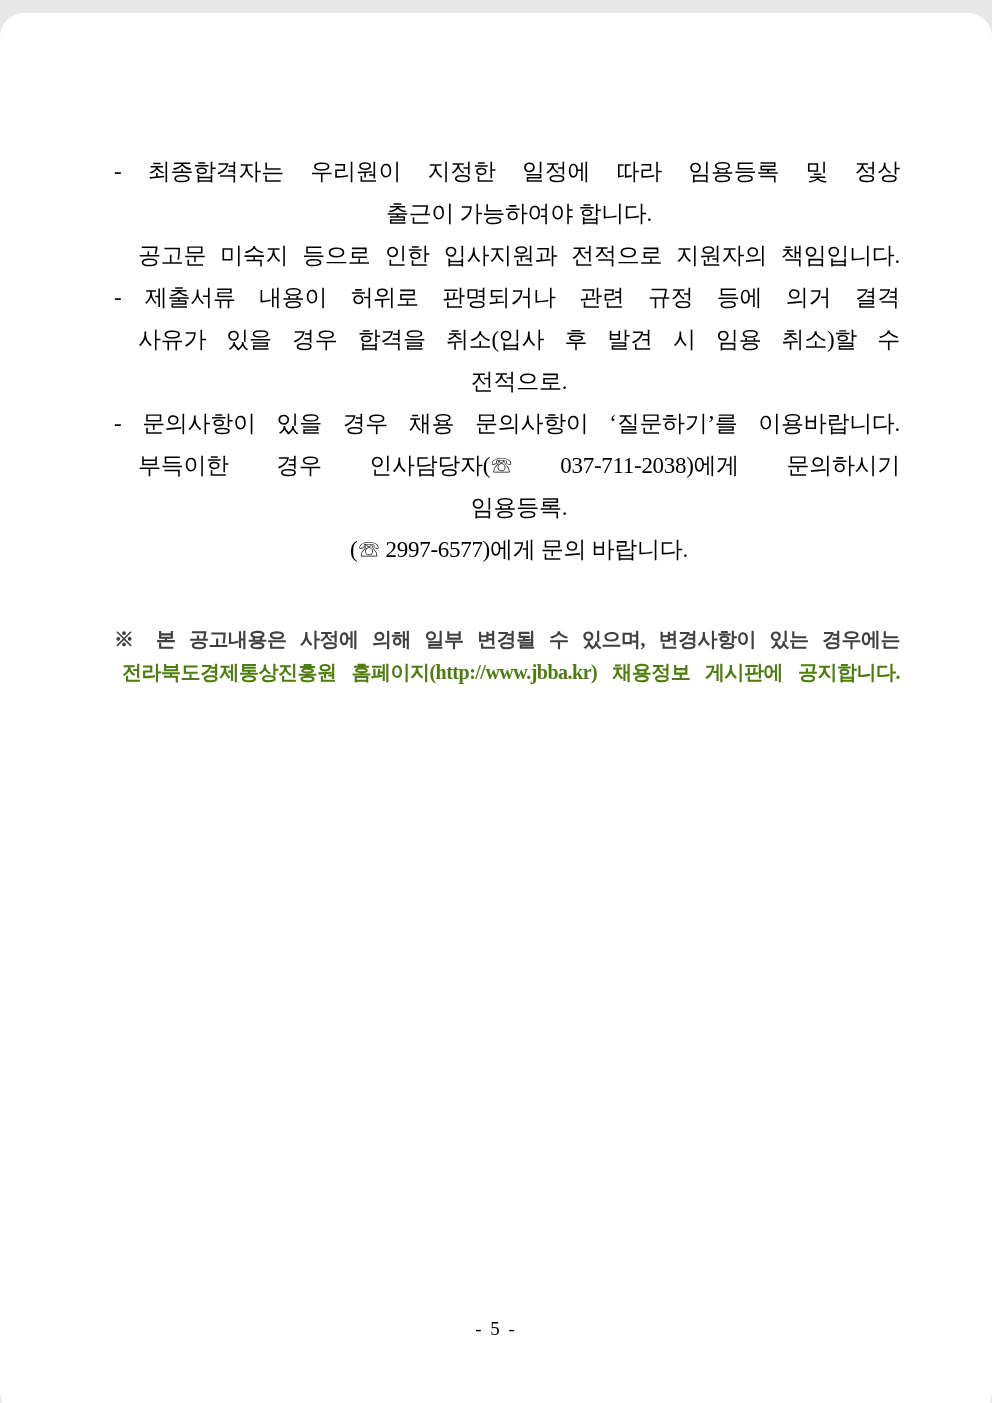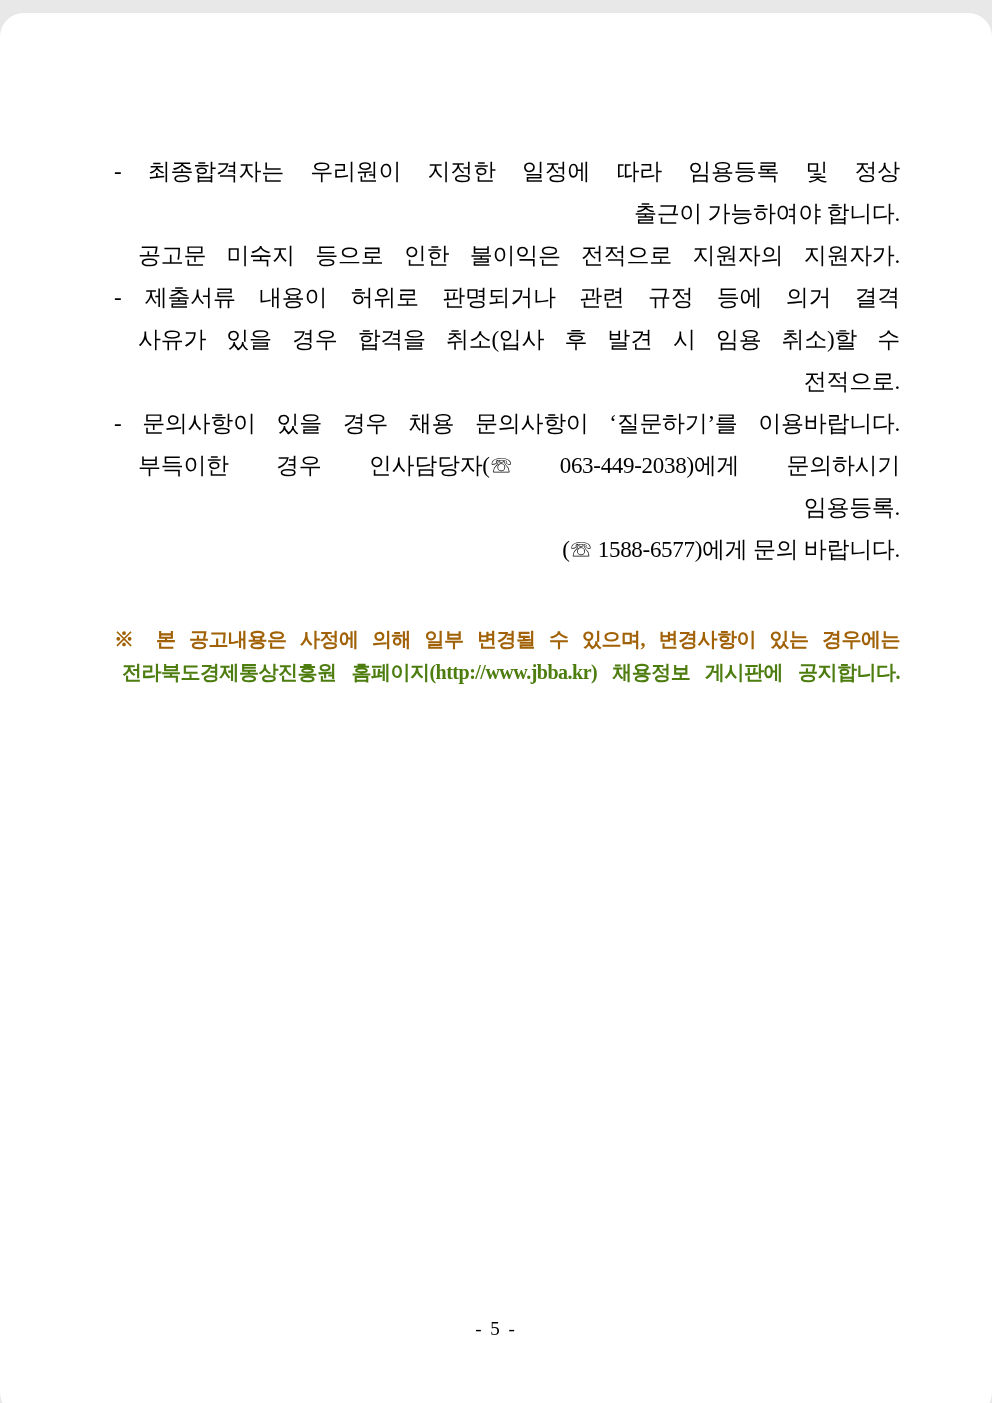--- a/index.html
+++ b/index.html
@@ -21,21 +21,21 @@
     width: 786px;
   }
   .bullet {
     padding-left: 24px;   
   }
   .ln {
     font-size: 23px;
     line-height: 42px;
     letter-spacing: -0.3px;
     white-space: normal;
-    text-align: right;
+    text-align: center;
   }
   .ln.first {
     text-indent: -24px;   
   }
   .ln.j {
     text-align: justify;
     text-align-last: justify;
     -moz-text-align-last: justify;
   }
   .note {
@@ -65,41 +65,41 @@
 
 <div class="page">
   <div class="content">
 
     <div class="bullet">
       <div class="ln first j">- 최종합격자는 우리원이 지정한 일정에 따라 임용등록 및 정상</div>
       <div class="ln">출근이 가능하여야 합니다.</div>
     </div>
 
     <div class="bullet">
-      <div class="ln j">공고문 미숙지 등으로 인한 불이익은 전적으로 지원자의 지원자가.</div>
+      <div class="ln j">공고문 미숙지 등으로 인한 입사지원과 전적으로 지원자의 책임입니다.</div>
     </div>
 
     <div class="bullet">
       <div class="ln first j">- 제출서류 내용이 허위로 판명되거나 관련 규정 등에 의거 결격</div>
       <div class="ln j">사유가 있을 경우 합격을 취소(입사 후 발견 시 임용 취소)할 수</div>
       <div class="ln">전적으로.</div>
     </div>
 
 
     <div class="bullet">
       <div class="ln first j">- 문의사항이 있을 경우 채용 문의사항이 ‘질문하기’를 이용바랍니다.</div>
-      <div class="ln j">부득이한 경우 인사담당자(☏ 063-449-2038)에게 문의하시기</div>
+      <div class="ln j">부득이한 경우 인사담당자(☏ 037-711-2038)에게 문의하시기</div>
       <div class="ln">임용등록.</div>
     </div>
 
     <div class="bullet">
-      <div class="ln">(☏ 1588-6577)에게 문의 바랍니다.</div>
+      <div class="ln">(☏ 2997-6577)에게 문의 바랍니다.</div>
     </div>
 
     <div class="note">
-      <div class="ln first j" style="color: #a16207;">※ 본 공고내용은 사정에 의해 일부 변경될 수 있으며, 변경사항이 있는 경우에는</div>
+      <div class="ln first j" style="color: #404040;">※ 본 공고내용은 사정에 의해 일부 변경될 수 있으며, 변경사항이 있는 경우에는</div>
       <div class="ln j" style="color: #4d7c0f;">전라북도경제통상진흥원 홈페이지(http://www.jbba.kr) 채용정보 게시판에 공지합니다.</div>
     </div>
 
   </div>
 
   <div class="pageno">- 5 -</div>
 </div>
 
 </body></html>

